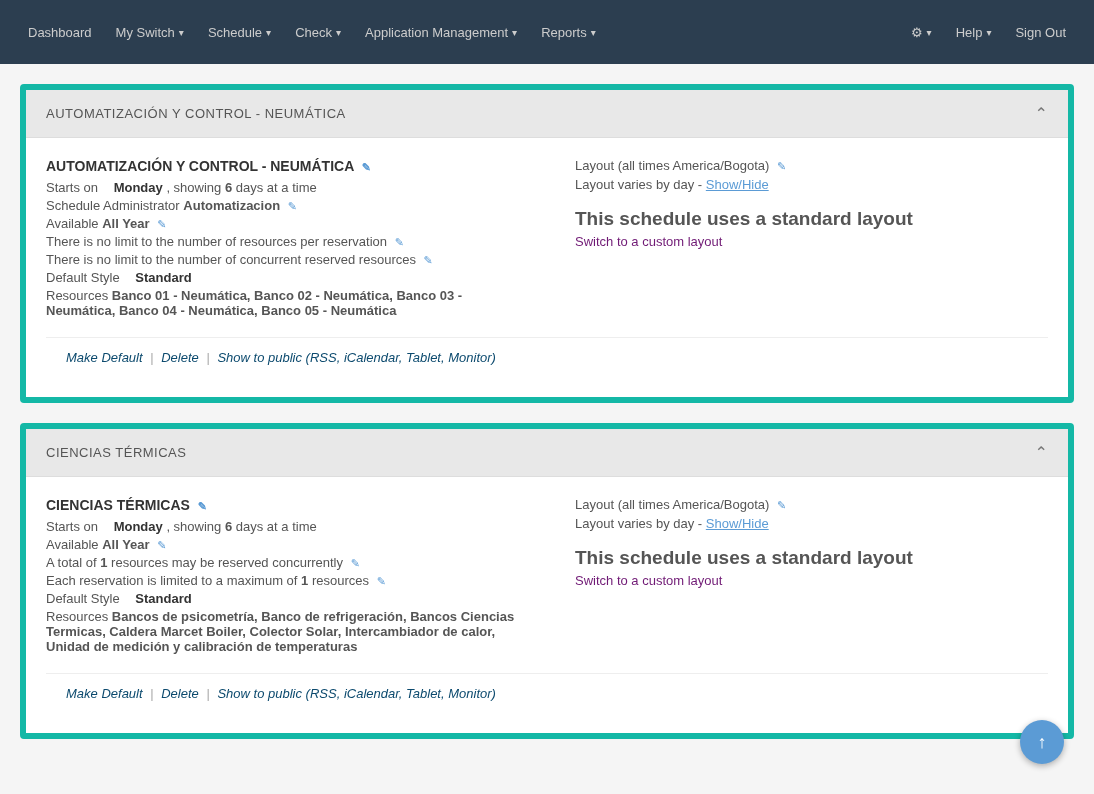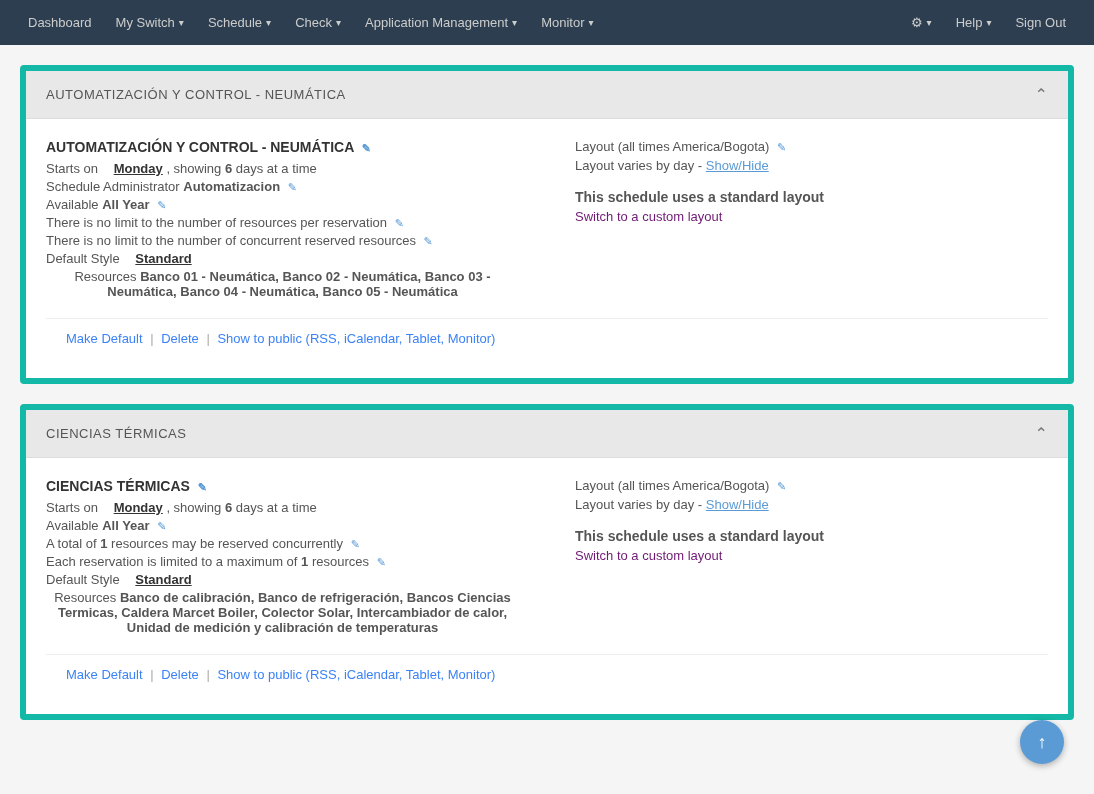--- a/index.html
+++ b/index.html
@@ -5,21 +5,21 @@
     * { box-sizing: border-box; margin: 0; padding: 0; }
     body { font-family: Arial, sans-serif; font-size: 13px; background: #f5f5f5; color: #333; }
 
     
     .navbar {
       background: #2c3e50;
       color: #fff;
       display: flex;
       align-items: center;
       padding: 0 16px;
-      height: 45px;
+      height: 64px;
       position: relative;
     }
     .navbar a, .navbar .nav-item {
       color: #ccc;
       text-decoration: none;
       padding: 0 12px;
       height: 50px;
       display: flex;
       align-items: center;
       cursor: pointer;
@@ -77,69 +77,68 @@
       margin-left: 4px;
       cursor: pointer;
     }
     .info-row {
       color: #555;
       margin-bottom: 3px;
       font-size: 13px;
     }
     .info-row a, .underline-link {
       color: #333;
-      text-decoration: underline;
       font-weight: bold;
       padding-left: 12px;
     }
     .resources-row {
       color: #555;
       margin-bottom: 3px;
       font-size: 13px;
-      text-align: center;
     }
 
     .two-col {
       display: flex;
       gap: 56px;
     }
     .left-col { flex: 1; }
     .right-col { flex: 1; padding-top: 0; }
 
     .layout-info {
       color: #555;
       margin-bottom: 4px;
       font-size: 13px;
     }
     .layout-standard {
       font-weight: bold;
       color: #555;
       margin-top: 16px;
       margin-bottom: 4px;
-      font-size: 14px;
+      font-size: 19px;
     }
     .switch-link {
       color: #701a75;
       text-decoration: none;
       cursor: pointer;
       font-size: 13px;
     }
 
     
     .action-bar {
       border-top: 1px solid #eee;
       padding: 12px 20px;
       margin-top: 16px;
       color: #5b9bd5;
       font-size: 13px;
     }
     .action-bar a {
-      color: #3b82f6;
+      color: #0c4a6e;
       text-decoration: none;
       cursor: pointer;
+      font-style: italic;
     }
     .action-bar .sep { color: #aaa; margin: 0 4px; }
 
     
     .scroll-top {
       position: fixed;
       bottom: 30px;
       right: 30px;
       background: #5b9bd5;
       color: #fff;
@@ -171,21 +170,21 @@
   </span>
   <span class="nav-item">
     <span>Check</span>
     <span class="nav-arrow">▾</span>
   </span>
   <span class="nav-item">
     <span>Application Management</span>
     <span class="nav-arrow">▾</span>
   </span>
   <span class="nav-item">
-    <span>Monitor</span>
+    <span>Reports</span>
     <span class="nav-arrow">▾</span>
   </span>
 
   <div class="nav-right">
     <span class="nav-item">
       <span>⚙</span>
       <span class="nav-arrow">▾</span>
     </span>
     <span class="nav-item">
       <span>Help</span>
@@ -301,21 +300,21 @@
             <strong>1</strong>
             <span>resources</span>
             <span class="edit-icon">✎</span>
           </div>
           <div class="info-row">
             <span>Default Style</span>
             <a class="underline-link">Standard</a>
           </div>
           <div class="resources-row">
             <span>Resources</span>
-            <strong>Banco de calibración, Banco de refrigeración, Bancos Ciencias Termicas, Caldera Marcet Boiler, Colector Solar, Intercambiador de calor, Unidad de medición y calibración de temperaturas</strong>
+            <strong>Bancos de psicometría, Banco de refrigeración, Bancos Ciencias Termicas, Caldera Marcet Boiler, Colector Solar, Intercambiador de calor, Unidad de medición y calibración de temperaturas</strong>
           </div>
         </div>
         <div class="right-col">
           <div class="layout-info">
             <span>Layout (all times America/Bogota)</span>
             <span class="edit-icon">✎</span>
           </div>
           <div class="layout-info">
             <span>Layout varies by day -</span>
             <a class="show-hide-link">Show/Hide</a>

